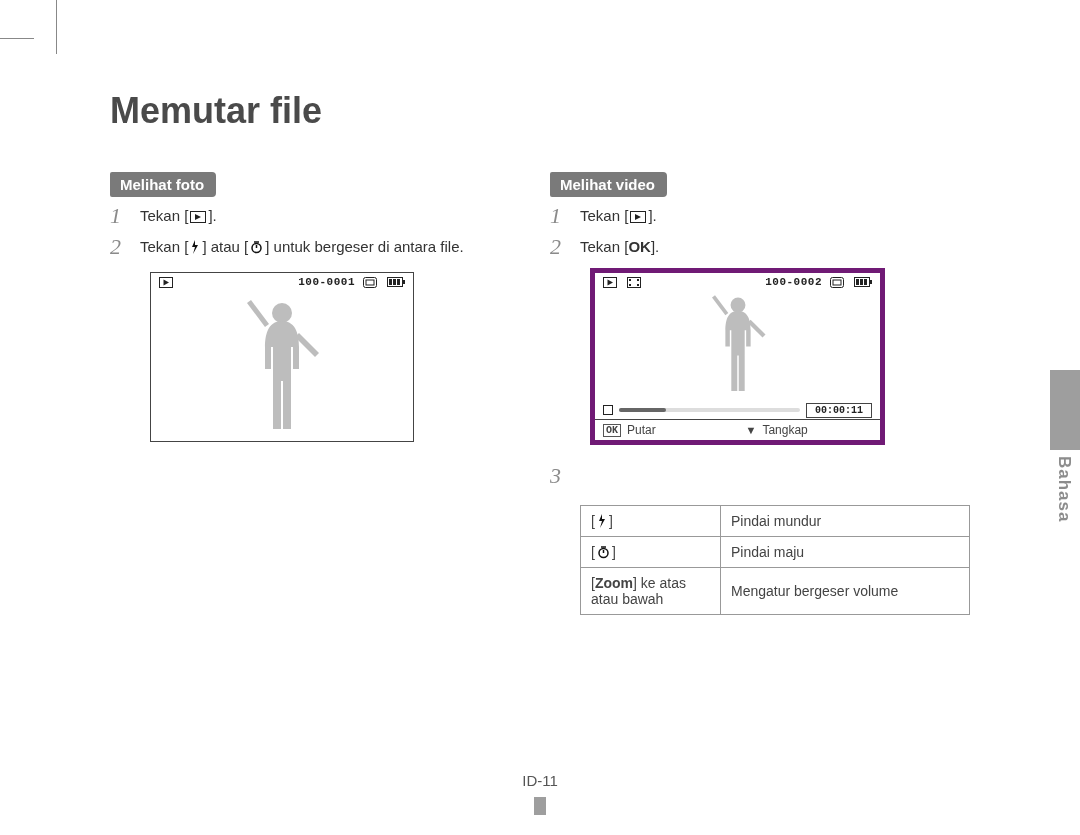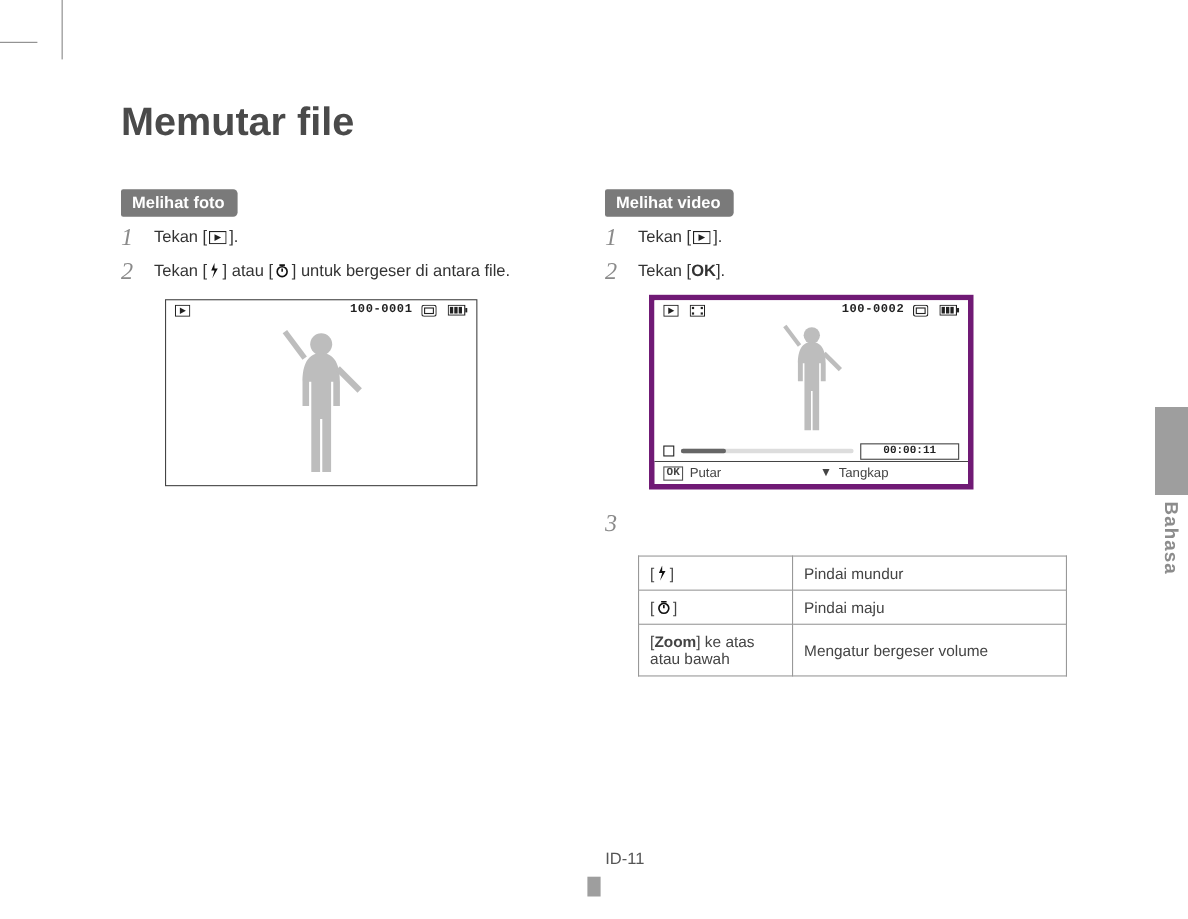--- a/index.html
+++ b/index.html
@@ -107,21 +107,21 @@
   }
   .inline-icon {
     display: inline-block;
     vertical-align: -2px;
     margin: 0 2px;
   }
   .inline-icon svg { display: block; }
   
   .photo-frame {
     margin: 14px 0 0 40px;
-    width: 284px;
+    width: 264px;
     border: 1px solid #444;
   }
   .photo-bar {
     display: flex;
     align-items: center;
     justify-content: space-between;
     padding: 3px 6px;
     font-family: "Courier New", monospace;
     font-size: 11px;
     font-weight: bold;
@@ -169,21 +169,21 @@
     width:10px; height:10px; border:1px solid #222;
   }
   .prog-track {
     flex:1; height:4px; background:#ddd; border-radius:2px; position:relative;
   }
   .prog-fill { position:absolute; left:0; top:0; height:100%; width:26%; background:#666; border-radius:2px; }
   .time-box {
     font-family:"Courier New",monospace;
     font-size:10px;
     border:1px solid #444;
-    padding:1px 20px;
+    padding:1px 8px;
     color:#222;
     font-weight:bold;
   }
   .caption-bar {
     display:flex; align-items:center;
     border-top:1px solid #444;
     font-size:12px;
     color:#444;
   }
   .caption-bar .cell {
@@ -228,21 +228,20 @@
     font-size:17px;
     letter-spacing:1px;
   }
   .page-num {
     position:absolute;
     bottom: 46px;
     left:50%;
     transform:translateX(-50%);
     font-size:15px;
     color:#555;
-    margin-left:28px;
   }
   .page-num-block {
     position:absolute;
     bottom:20px;
     left:50%;
     transform:translateX(-50%);
     width:12px; height:18px;
     background:#9e9e9e;
   }
 </style>

